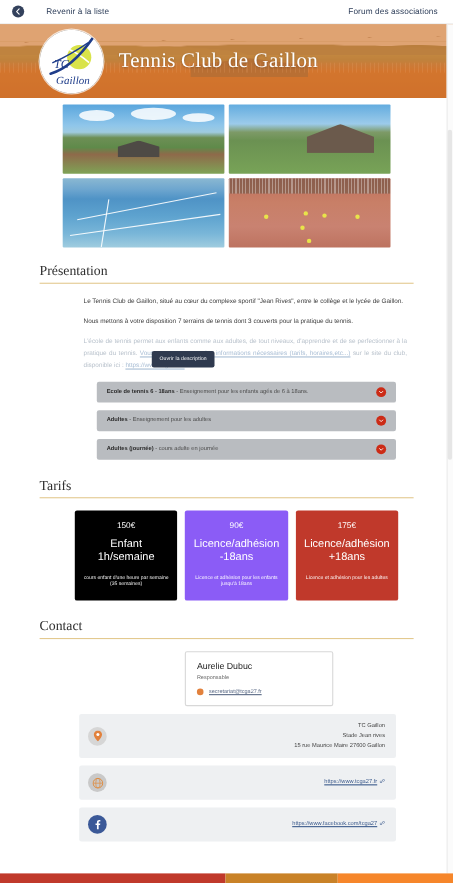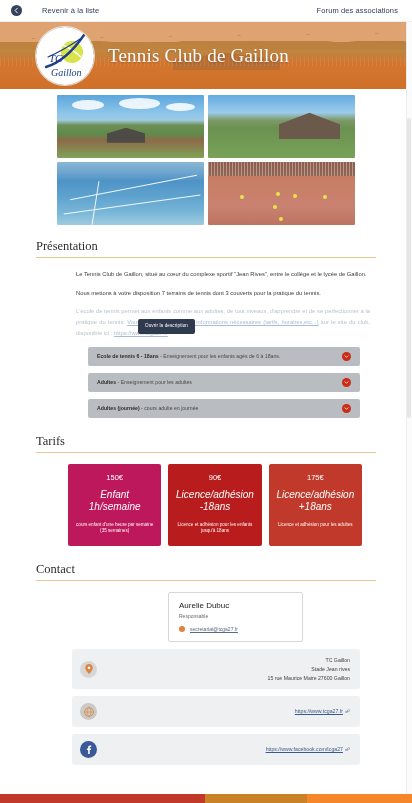--- a/index.html
+++ b/index.html
@@ -145,21 +145,21 @@
   }
 
   
   .tarifs { display:flex; gap:7px; padding-left:32px; padding-right:14px; }
   .tarif {
     flex:1; border-radius:2px; color:#fff; padding:9px 7px 11px;
     text-align:center; min-height:72px;
     display:flex; flex-direction:column; align-items:center; justify-content:flex-start;
   }
   .t-price { font-size:7.5px; margin-bottom:7px; }
-  .t-name { font-size:10px; line-height:1.25; margin-bottom:8px;font-style:italic; }
+  .t-name { font-size:10px; line-height:1.25; margin-bottom:8px; }
   .t-desc { font-size:4.6px; line-height:1.5; opacity:.95; }
 
   
   .contact-wrap { padding-left:36px; padding-right:16px; }
   .person-card {
     width:135px; margin-left:96px;
     border:1px solid #d8d8d8; border-radius:2px; background:#fff;
     padding:8px 10px 9px;
   }
   .p-name { font-size:8px; color:#222; margin-bottom:3px; }
@@ -305,26 +305,26 @@
         <span class="chevron">
           <svg width="5" height="5" viewBox="0 0 10 10">
               <path d="M2 3.6 L5 6.6 L8 3.6" stroke="#fff" stroke-width="1.6" fill="none" stroke-linecap="round" stroke-linejoin="round"></path>
             </svg>
         </span>
       </div>
     </div>
 
     <div class="section-head sec-gap">Tarifs</div>
     <div class="tarifs">
-      <div class="tarif" style="background:#be185d">
+      <div class="tarif" style="background:#000000">
         <div class="t-price">150€</div>
         <div class="t-name">Enfant 1h/semaine</div>
         <div class="t-desc">cours enfant d'une heure par semaine (35 semaines)</div>
       </div>
-      <div class="tarif" style="background:#b91c1c">
+      <div class="tarif" style="background:#8b5cf6">
         <div class="t-price">90€</div>
         <div class="t-name">Licence/adhésion -18ans</div>
         <div class="t-desc">Licence et adhésion pour les enfants jusqu'à 18ans</div>
       </div>
       <div class="tarif" style="background:#c0392b">
         <div class="t-price">175€</div>
         <div class="t-name">Licence/adhésion +18ans</div>
         <div class="t-desc">Licence et adhésion pour les adultes</div>
       </div>
     </div>

